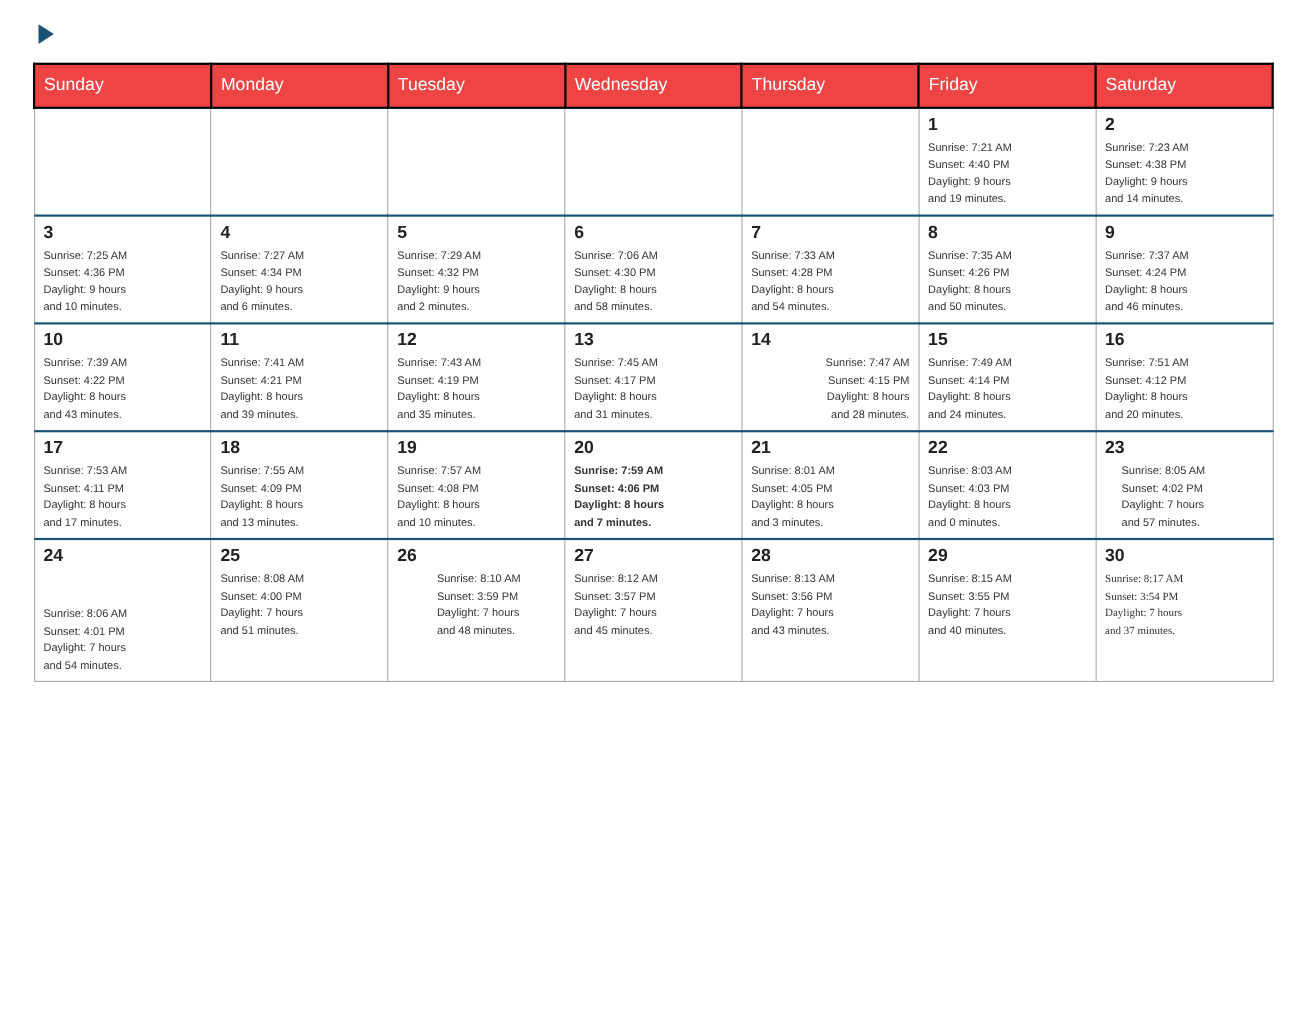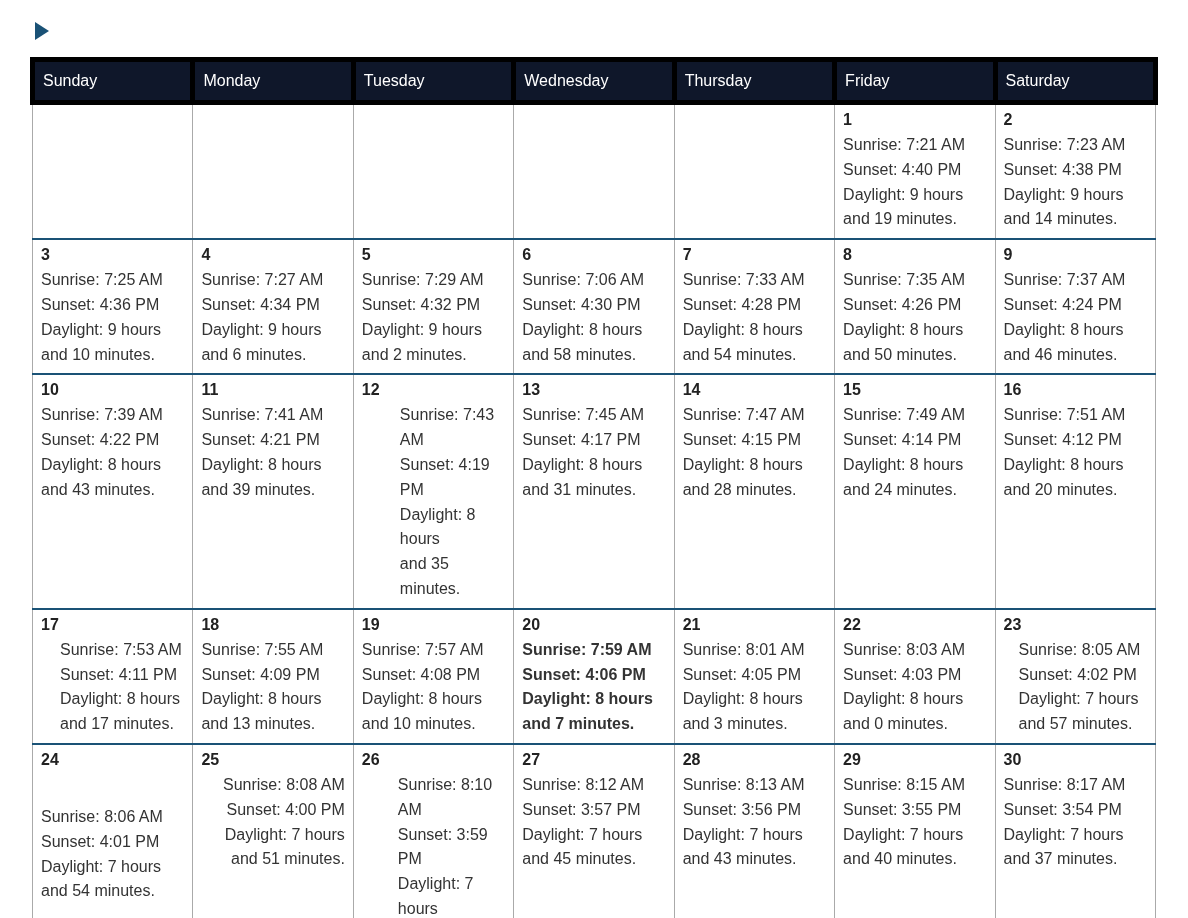--- a/index.html
+++ b/index.html
@@ -35,27 +35,27 @@
       font-size: 20px;
       color: #555;
       margin-top: 5px;
     }
     .calendar {
       width: 100%;
       border-collapse: collapse;
       margin-top: 15px;
     }
     .calendar thead th {
-      background: #0f172a;
+      background: #ef4444;
       color: #fff;
       padding: 10px 8px;
       font-size: 16px;
       font-weight: normal;
       text-align: left;
-      border: 5px solid #000000;
+      border: 2px solid #000000;
     }
     .calendar tbody td {
       vertical-align: top;
       border: 1px solid #aaa;
       padding: 6px 8px;
       width: 14.28%;
       min-height: 110px;
       font-size: 13px;
       color: #333;
       background: #fff;
@@ -64,21 +64,21 @@
       border-top: 2px solid #1a5276;
     }
     .day-number {
       font-size: 16px;
       font-weight: bold;
       color: #222;
       display: block;
       margin-bottom: 4px;
     }
     .day-info {
-      font-size: 16px;
+      font-size: 10px;
       line-height: 1.55;
       color: #333;
     }
     .empty-cell {
       background: #f9f9f9;
     }
     .logo-wrapper {
       display: flex;
       align-items: center;
       font-size: 28px;
@@ -215,35 +215,35 @@
         </td>
         <td>
           <span class="day-number">11</span>
           <div class="day-info" style="white-space: pre-line;">Sunrise: 7:41 AM
 Sunset: 4:21 PM
 Daylight: 8 hours
 and 39 minutes.</div>
         </td>
         <td>
           <span class="day-number">12</span>
-          <div class="day-info" style="white-space: pre-line; margin-left: 38px;">Sunrise: 7:43 AM
+          <div class="day-info" style="white-space: pre-line;">Sunrise: 7:43 AM
 Sunset: 4:19 PM
 Daylight: 8 hours
 and 35 minutes.</div>
         </td>
         <td>
           <span class="day-number">13</span>
           <div class="day-info" style="white-space: pre-line;">Sunrise: 7:45 AM
 Sunset: 4:17 PM
 Daylight: 8 hours
 and 31 minutes.</div>
         </td>
         <td>
           <span class="day-number">14</span>
-          <div class="day-info" style="white-space: pre-line;">Sunrise: 7:47 AM
+          <div class="day-info" style="white-space: pre-line; text-align: right;">Sunrise: 7:47 AM
 Sunset: 4:15 PM
 Daylight: 8 hours
 and 28 minutes.</div>
         </td>
         <td>
           <span class="day-number">15</span>
           <div class="day-info" style="white-space: pre-line;">Sunrise: 7:49 AM
 Sunset: 4:14 PM
 Daylight: 8 hours
 and 24 minutes.</div>
@@ -252,21 +252,21 @@
           <span class="day-number">16</span>
           <div class="day-info" style="white-space: pre-line;">Sunrise: 7:51 AM
 Sunset: 4:12 PM
 Daylight: 8 hours
 and 20 minutes.</div>
         </td>
       </tr>
       <tr>
         <td>
           <span class="day-number">17</span>
-          <div class="day-info" style="white-space: pre-line; margin-left: 19px;">Sunrise: 7:53 AM
+          <div class="day-info" style="white-space: pre-line;">Sunrise: 7:53 AM
 Sunset: 4:11 PM
 Daylight: 8 hours
 and 17 minutes.</div>
         </td>
         <td>
           <span class="day-number">18</span>
           <div class="day-info" style="white-space: pre-line;">Sunrise: 7:55 AM
 Sunset: 4:09 PM
 Daylight: 8 hours
 and 13 minutes.</div>
@@ -310,21 +310,21 @@
       <tr>
         <td>
           <span class="day-number">24</span>
           <div class="day-info" style="white-space: pre-line; margin-top: 36px;">Sunrise: 8:06 AM
 Sunset: 4:01 PM
 Daylight: 7 hours
 and 54 minutes.</div>
         </td>
         <td>
           <span class="day-number">25</span>
-          <div class="day-info" style="white-space: pre-line; text-align: right;">Sunrise: 8:08 AM
+          <div class="day-info" style="white-space: pre-line;">Sunrise: 8:08 AM
 Sunset: 4:00 PM
 Daylight: 7 hours
 and 51 minutes.</div>
         </td>
         <td>
           <span class="day-number">26</span>
           <div class="day-info" style="white-space: pre-line; margin-left: 36px;">Sunrise: 8:10 AM
 Sunset: 3:59 PM
 Daylight: 7 hours
 and 48 minutes.</div>
@@ -345,20 +345,20 @@
         </td>
         <td>
           <span class="day-number">29</span>
           <div class="day-info" style="white-space: pre-line;">Sunrise: 8:15 AM
 Sunset: 3:55 PM
 Daylight: 7 hours
 and 40 minutes.</div>
         </td>
         <td>
           <span class="day-number">30</span>
-          <div class="day-info" style="white-space: pre-line;">Sunrise: 8:17 AM
+          <div class="day-info" style="white-space: pre-line; font-family: Liberation Serif, serif;">Sunrise: 8:17 AM
 Sunset: 3:54 PM
 Daylight: 7 hours
 and 37 minutes.</div>
         </td>
       </tr>
     </tbody>
 </table>
 
 </body></html>

